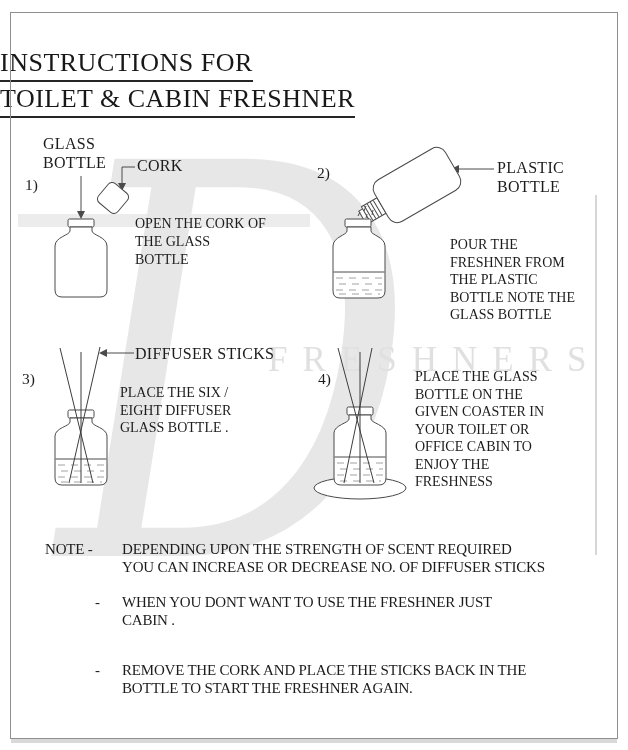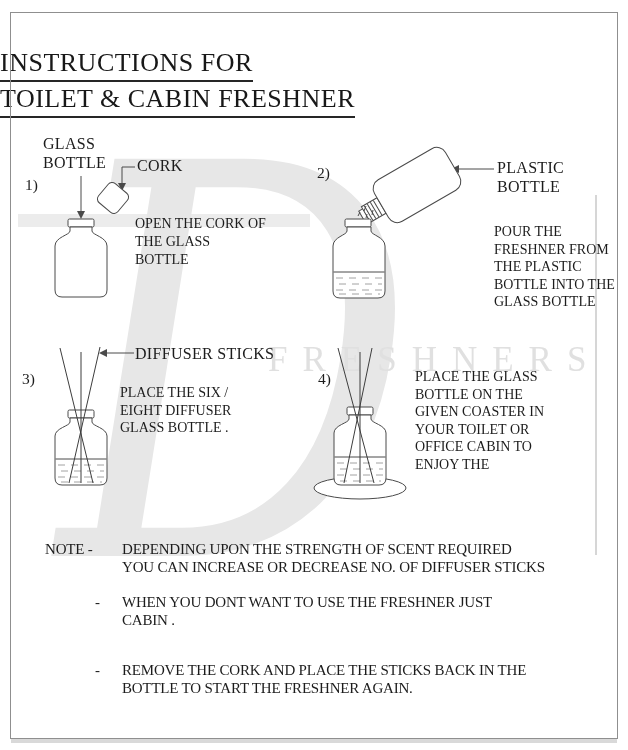--- a/index.html
+++ b/index.html
@@ -100,25 +100,25 @@
     <path class="fillwhite" d="M 17 87 V 91 C 17 95 3 97 3 106 V 151 Q 3 158 10 158 H 48 Q 55 158 55 151 V 106 C 55 97 41 95 41 91 V 87 Z"></path>
     <line class="stroke" x1="3.5" y1="132" x2="54.5" y2="132"></line>
     <g>
       <line class="dashrow" x1="6" y1="138" x2="52" y2="138"></line>
       <line class="dashrow" x1="9" y1="144" x2="52" y2="144"></line>
       <line class="dashrow" x1="6" y1="150" x2="52" y2="150"></line>
       <line class="dashrow" x1="9" y1="154" x2="50" y2="154"></line>
     </g>
   </svg>
 
-  <div class="abs cap" style="left:450px; top:223px; line-height:17.5px;margin-left:44px;">
+  <div class="abs cap" style="left:450px; top:236px; line-height:17.5px;">
     <div>POUR THE</div>
     <div>FRESHNER FROM</div>
     <div>THE PLASTIC</div>
-    <div>BOTTLE INTO THE</div>
+    <div>BOTTLE NOTE THE</div>
     <div>GLASS BOTTLE</div>
   </div>
 
   <div class="abs num" style="left:22px; top:370px;">3)</div>
   <div class="abs lbl" style="left:135px; top:344px;">DIFFUSER STICKS</div>
 
   <svg class="illus" style="left:50px; top:338px;" width="100" height="152" viewBox="0 0 100 152">
     <rect class="fillwhite" x="18" y="72" width="26" height="8" rx="1.5"></rect>
     <path class="fillwhite" d="M 20 80 V 84 C 20 88 5 90 5 98 V 140 Q 5 147 12 147 H 50 Q 57 147 57 140 V 98 C 57 90 42 88 42 84 V 80 Z"></path>
     <line class="stroke" x1="5.5" y1="121" x2="56.5" y2="121"></line>
@@ -163,20 +163,21 @@
     </g>
   </svg>
 
   <div class="abs cap" style="left:415px; top:368px; line-height:17.5px;">
     <div>PLACE THE GLASS</div>
     <div>BOTTLE ON THE</div>
     <div>GIVEN COASTER IN</div>
     <div>YOUR TOILET OR</div>
     <div>OFFICE CABIN TO</div>
     <div>ENJOY THE</div>
+    <div>FRESHNESS</div>
   </div>
 
   <div class="abs note" style="left:45px; top:540px;">NOTE -</div>
   <div class="abs note" style="left:122px; top:540px;">
     <div>DEPENDING UPON THE STRENGTH OF SCENT REQUIRED</div>
     <div>YOU CAN INCREASE OR DECREASE NO. OF DIFFUSER STICKS</div>
   </div>
 
   <div class="abs note" style="left:95px; top:593px;">-</div>
   <div class="abs note" style="left:122px; top:593px;">

